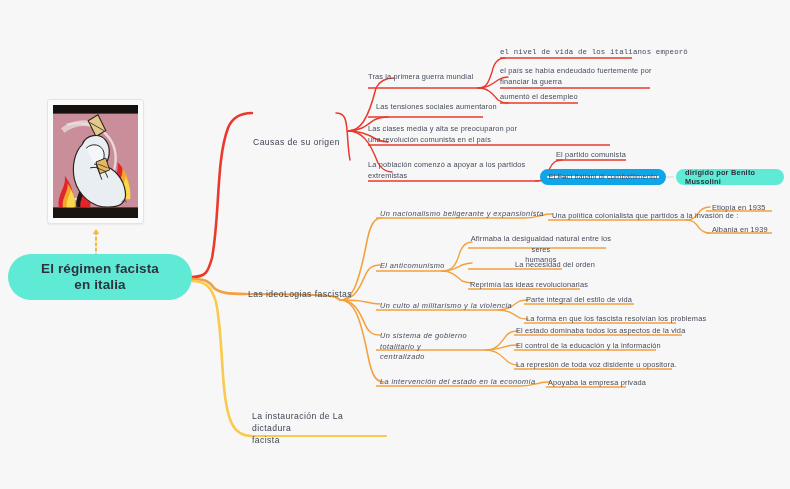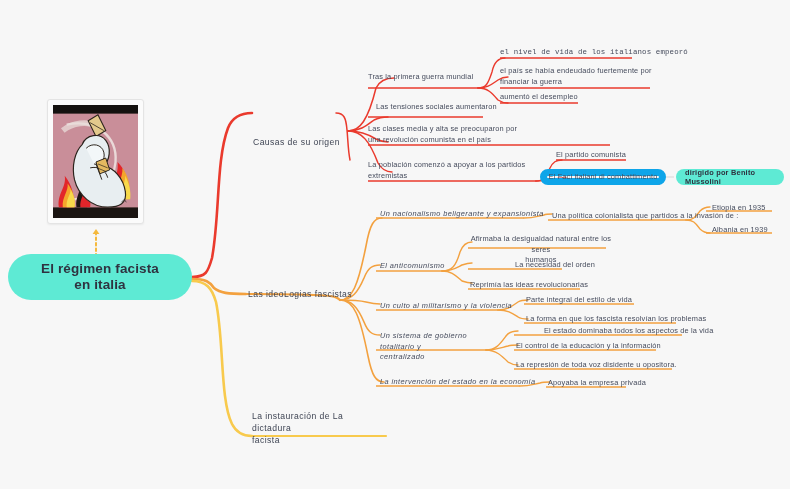--- a/index.html
+++ b/index.html
@@ -289,21 +289,21 @@
   <div class="node" style="left:712px; top:225px;">Albania  en 1939</div>
 
   <div class="node ctr" style="left:470px; top:234px; width:142px;text-align:center;">Afirmaba la desigualdad natural entre los seres
 humanos</div>
   <div class="node" style="left:480px; top:260px;padding-left:35px;">La necesidad del orden</div>
   <div class="node" style="left:470px; top:280px;">Reprimía las ideas revolucionarias</div>
 
   <div class="node" style="left:526px; top:295px;">Parte integral del estilo de vida</div>
   <div class="node" style="left:526px; top:314px;">La forma en que los fascista resolvían los problemas</div>
 
-  <div class="node" style="left:544px; top:326px;">El estado dominaba todos los aspectos de la vida</div>
+  <div class="node" style="left:516px; top:326px;">El estado dominaba todos los aspectos de la vida</div>
   <div class="node" style="left:516px; top:341px;">El control de la educación y la información</div>
   <div class="node" style="left:516px; top:360px;">La represión de toda voz disidente u opositora.</div>
 
   <div class="node" style="left:548px; top:378px;">Apoyaba la empresa privada</div>
 
   <div class="branch-title" style="left:252px; top:410px; width:130px;">La instauración de La dictadura
 facista</div>
 
 </div>
 

